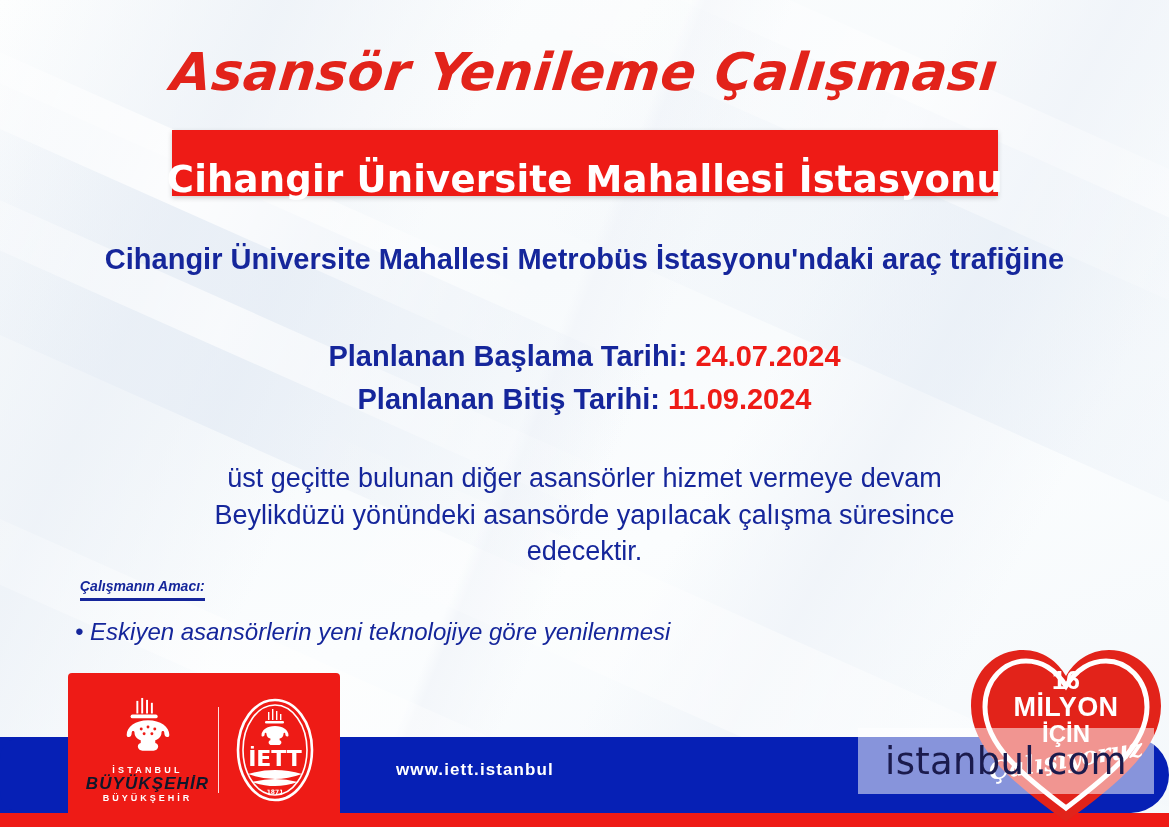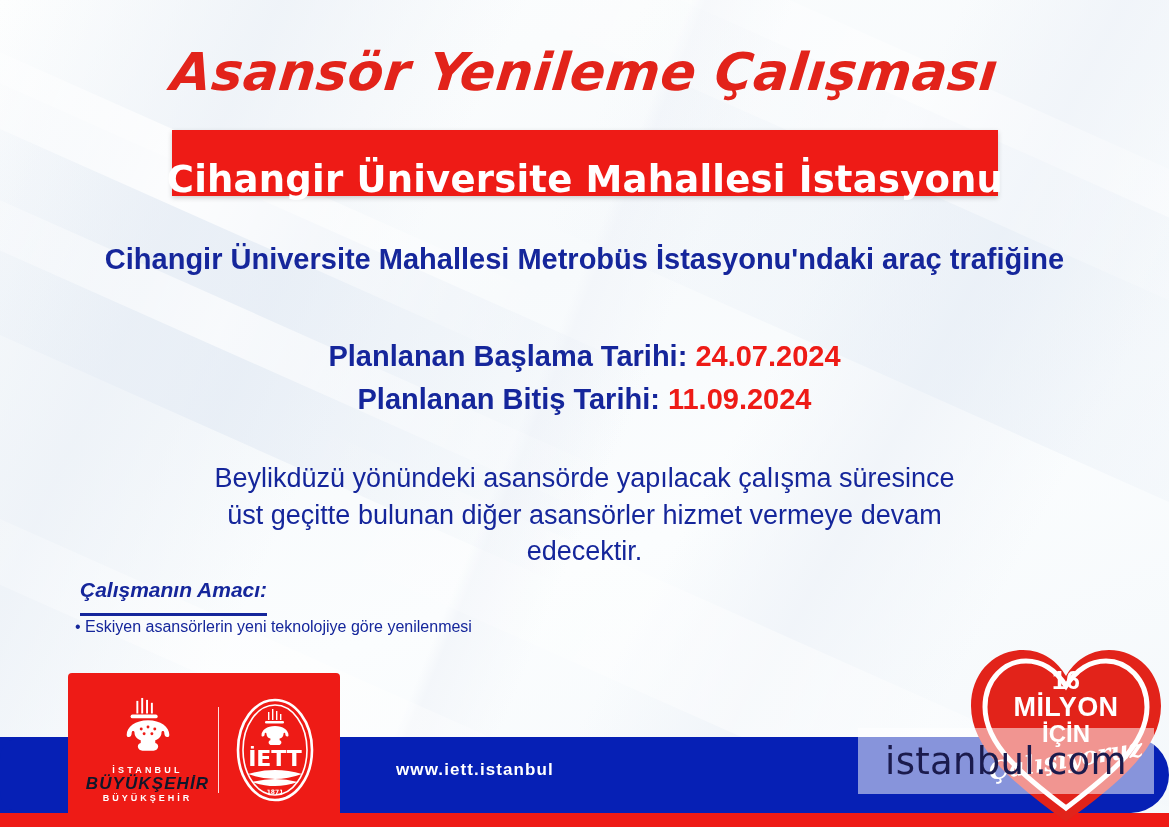--- a/index.html
+++ b/index.html
@@ -63,26 +63,26 @@
   .dates .val{color:#ee1b16;}
 
   .body-2{
     position:absolute;left:90px;right:90px;top:460px;
     text-align:center;color:#15269b;
     font-size:27px;line-height:1.36;font-weight:500;
   }
 
   .purpose-title{
     position:absolute;left:80px;top:578px;
-    color:#15269b;font-size:21px;font-weight:700;font-style:italic;
-    border-bottom:3px solid #15269b;padding-bottom:11px;
+    color:#15269b;font-size:14px;font-weight:700;font-style:italic;
+    border-bottom:3px solid #15269b;padding-bottom:4px;
   }
   .purpose-item{
     position:absolute;left:75px;top:618px;
-    color:#15269b;font-size:16px;font-weight:500;
+    color:#15269b;font-size:24px;font-style:italic;font-weight:500;
   }
 
   
   .blue-band{
     position:absolute;left:0;top:737px;width:1169px;height:76px;
     background:#0620b5;
     border-radius:0 38px 38px 0;
   }
   .blue-band-left-round{
     position:absolute;left:0;top:737px;width:40px;height:76px;
@@ -165,22 +165,22 @@
       <span class="lbl">Planlanan Başlama Tarihi:</span>
       <span class="val">24.07.2024</span>
     </div>
     <div>
       <span class="lbl">Planlanan Bitiş Tarihi:</span>
       <span class="val">11.09.2024</span>
     </div>
   </div>
 
   <div class="body-2">
+    <div>üst geçitte bulunan diğer asansörler hizmet vermeye devam</div>
     <div>Beylikdüzü yönündeki asansörde yapılacak çalışma süresince</div>
-    <div>üst geçitte bulunan diğer asansörler hizmet vermeye devam</div>
     <div>edecektir.</div>
   </div>
 
   <div class="purpose-title">Çalışmanın Amacı:</div>
   <div class="purpose-item">• Eskiyen asansörlerin yeni teknolojiye göre yenilenmesi</div>
 
   <div class="blue-band"></div>
   <div class="blue-band-left-round"></div>
   <div class="url">www.iett.istanbul</div>
   <div class="bottom-red-strip"></div>

